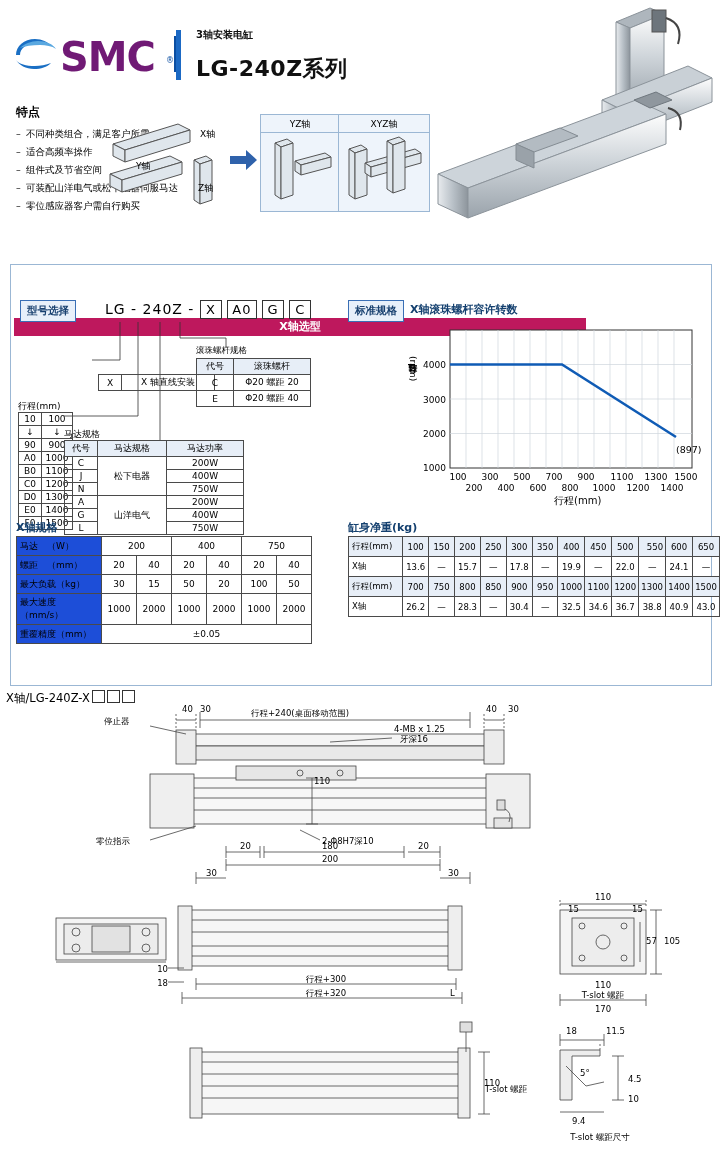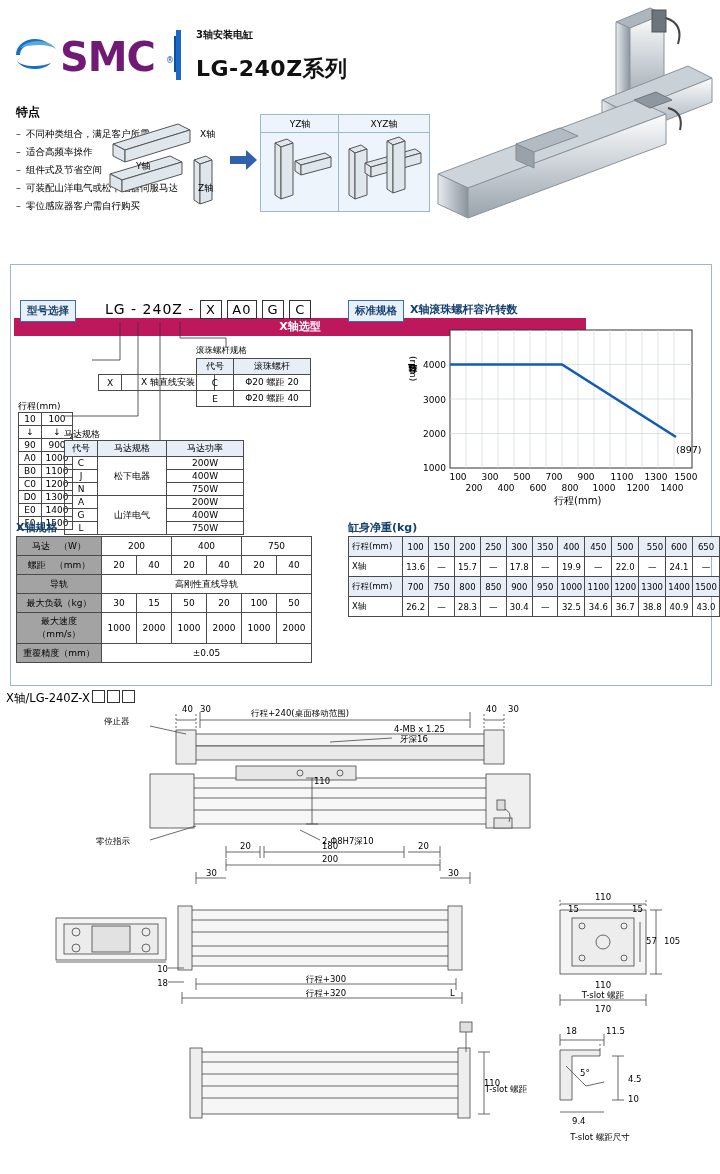--- a/index.html
+++ b/index.html
@@ -69,21 +69,21 @@
   
   #chart-tag{position:absolute;left:348px;top:300px;}
   #chart-title{position:absolute;left:410px;top:302px;font-size:11px;font-weight:bold;color:#14406f;}
   #chart{position:absolute;left:404px;top:322px;width:300px;height:190px;}
   #chart .ylab{position:absolute;left:-4px;top:40px;writing-mode:vertical-rl;font-size:9px;}
 
   
   #xspec-h{position:absolute;left:16px;top:520px;font-size:11px;font-weight:bold;color:#14406f;}
   #xspec{position:absolute;left:16px;top:536px;}
   #xspec td,#xspec th{font-size:9px;padding:2px 3px;height:14px;}
-  #xspec .lbl{text-align:center;width:78px;background:#a3a3a3;}
+  #xspec .lbl{text-align:left;width:78px;background:#1d4ed8;}
 
   
   #wt-h{position:absolute;left:348px;top:520px;font-size:11px;font-weight:bold;color:#14406f;}
   #wt{position:absolute;left:348px;top:536px;}
   #wt td,#wt th{font-size:8.5px;padding:2px 2px;height:15px;}
   #wt .lbl{width:56px;text-align:left;padding-left:3px;}
 
   
   #draw-h{position:absolute;left:6px;top:690px;font-size:11.5px;}
   #draw-h .sq{display:inline-block;width:11px;height:11px;border:1px solid #333;margin-left:2px;vertical-align:-1px;}
@@ -422,24 +422,20 @@
     <td colspan="2" style="width:56px;">750</td>
   </tr>
   <tr>
     <td class="lbl">螺距　（mm）</td>
     <td style="width:28px;">20</td>
     <td style="width:28px;">40</td>
     <td style="width:28px;">20</td>
     <td style="width:28px;">40</td>
     <td style="width:28px;">20</td>
     <td style="width:28px;">40</td>
-  </tr>
-  <tr>
-    <td class="lbl">导轨</td>
-    <td colspan="6">高刚性直线导轨</td>
   </tr>
   <tr>
     <td class="lbl">最大负载（kg）</td>
     <td>30</td>
     <td>15</td>
     <td>50</td>
     <td>20</td>
     <td>100</td>
     <td>50</td>
   </tr>

